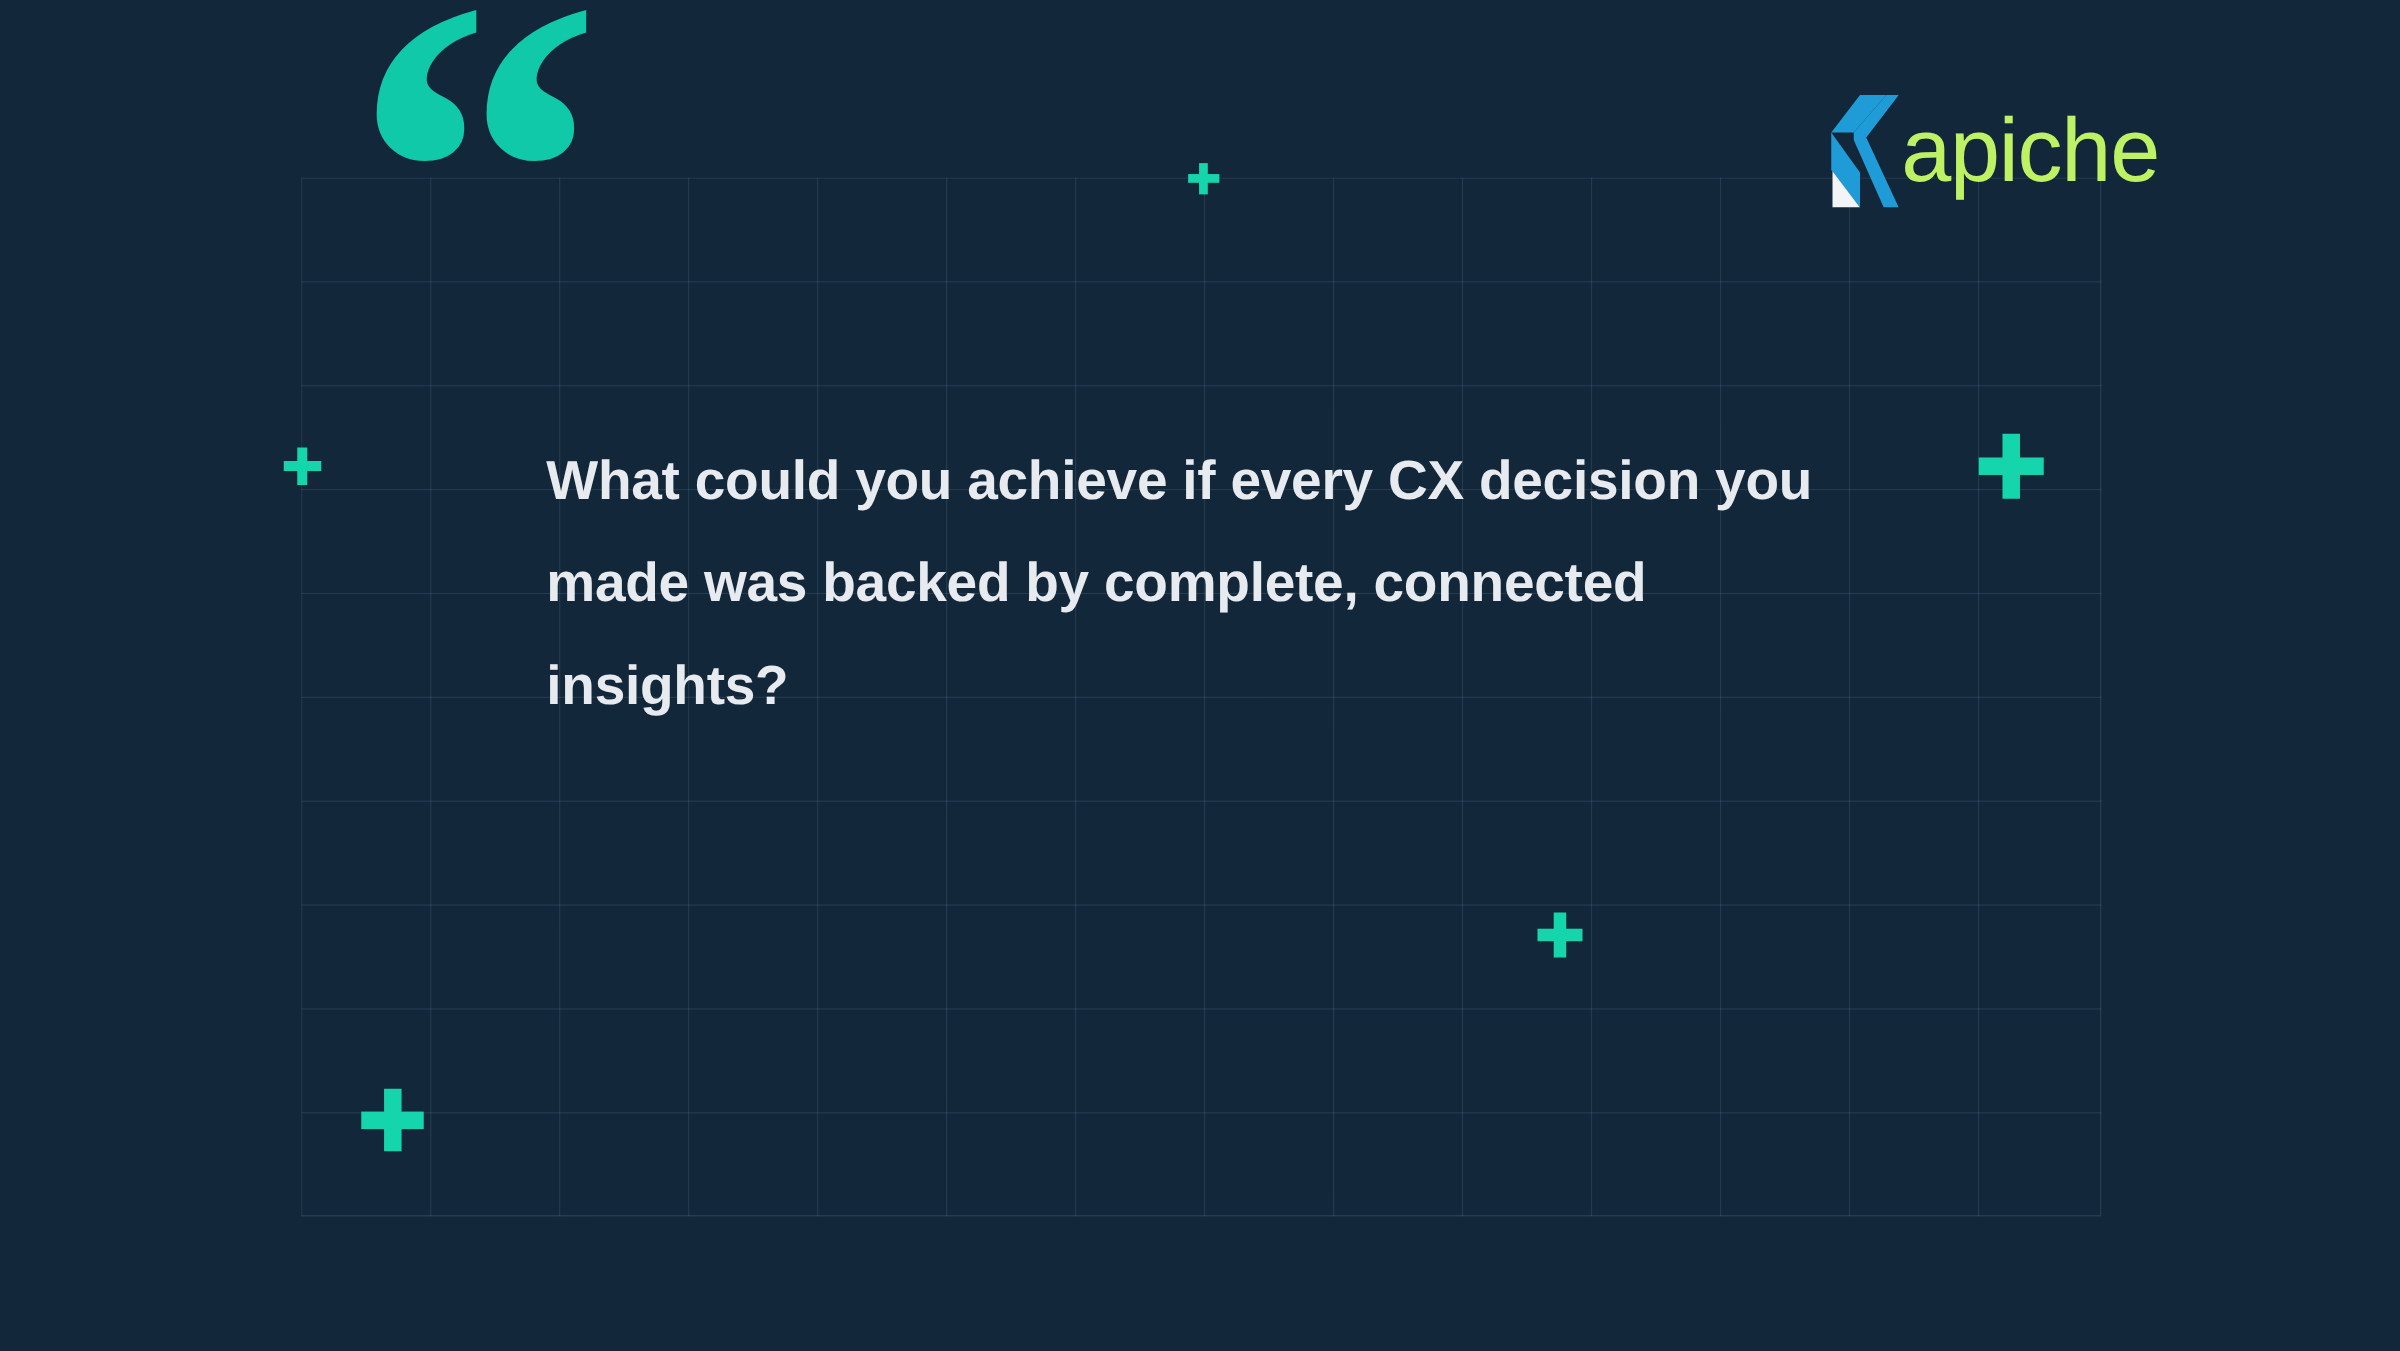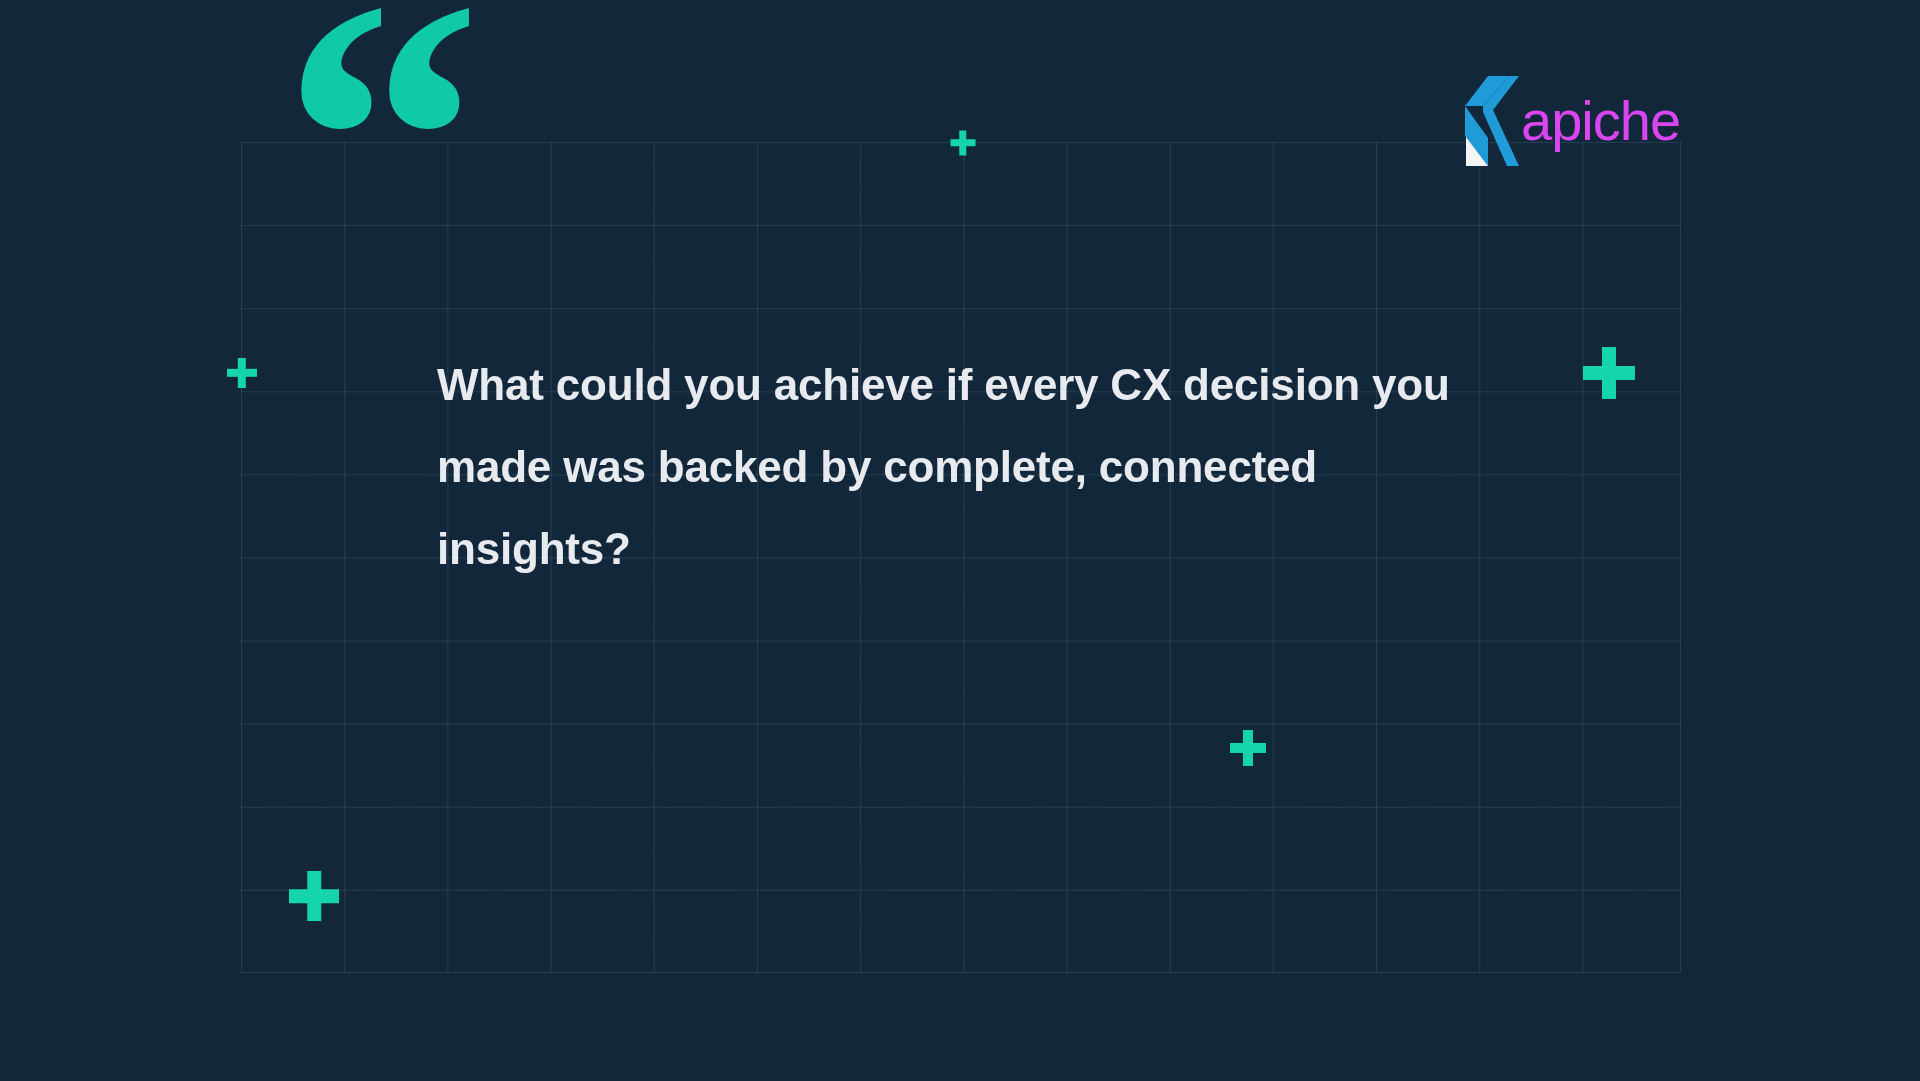--- a/index.html
+++ b/index.html
@@ -115,24 +115,24 @@
     display: flex;
     align-items: center;
     gap: 6px;
   }
   .logo-mark {
     width: 56px;
     height: 90px;
     display: block;
   }
   .logo-text {
-    color: #d946ef;
+    color: #bef264;
     font-family: "Liberation Sans", sans-serif;
     font-weight: 400;
-    font-size: 56px;
+    font-size: 72px;
     line-height: 1;
     letter-spacing: -1px;
     margin-left: -4px;
   }
 </style>
 </head>
 <body>
 
 <div class="slide">
 

